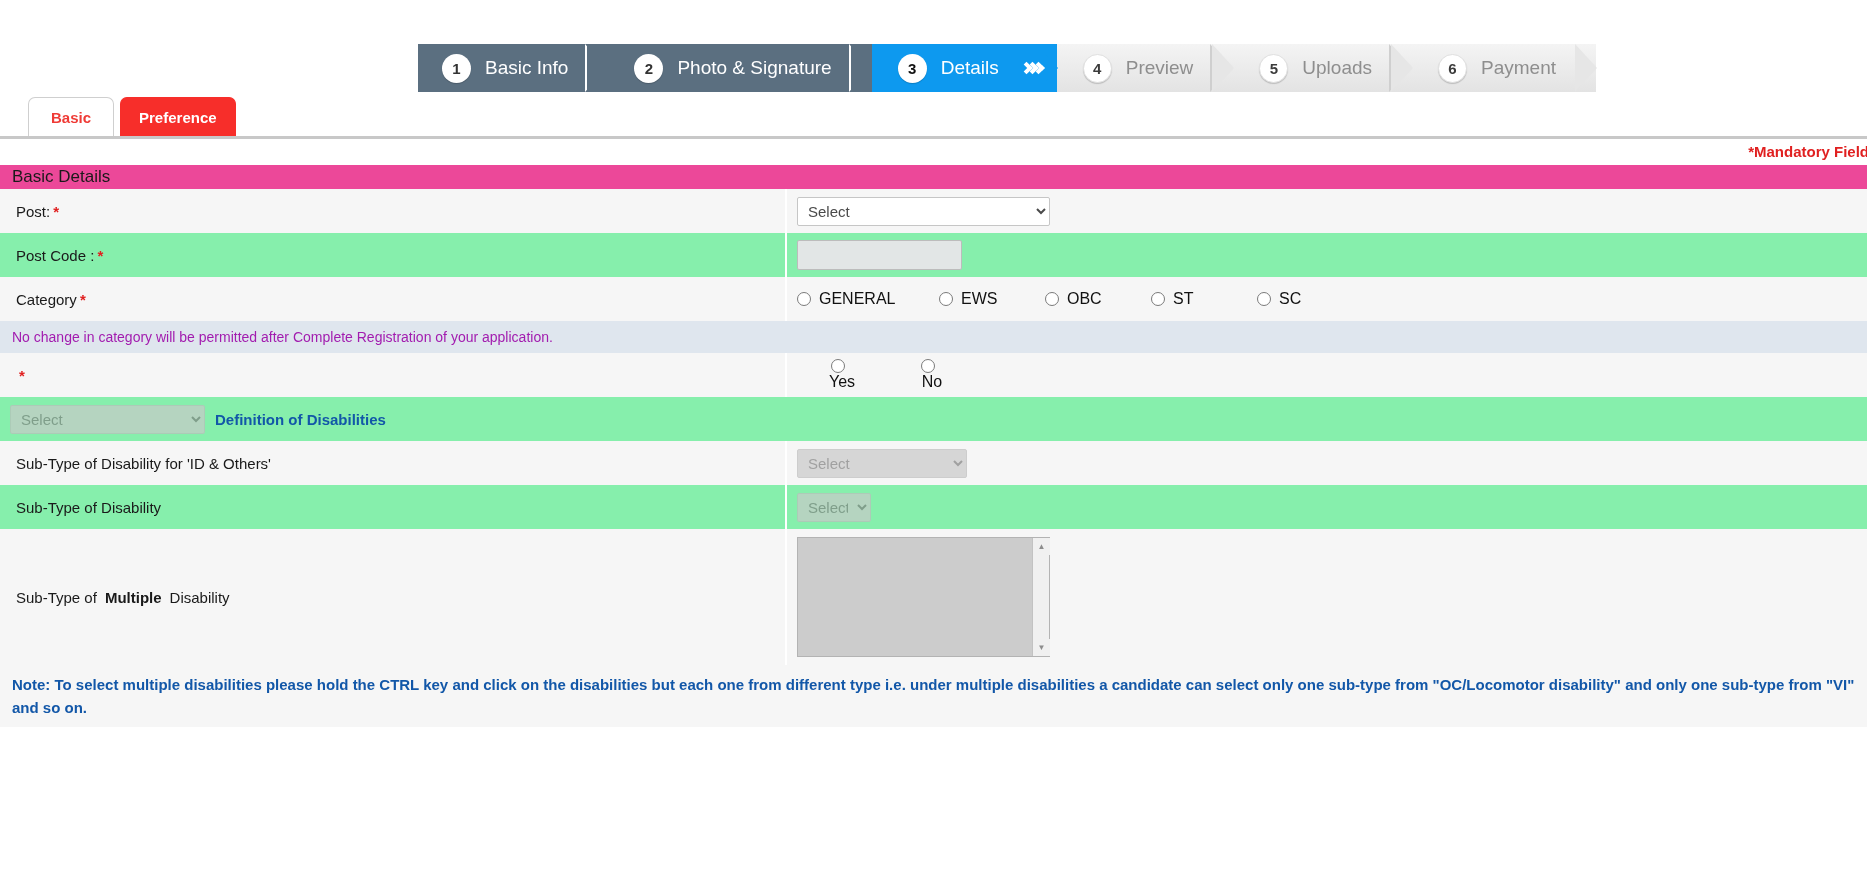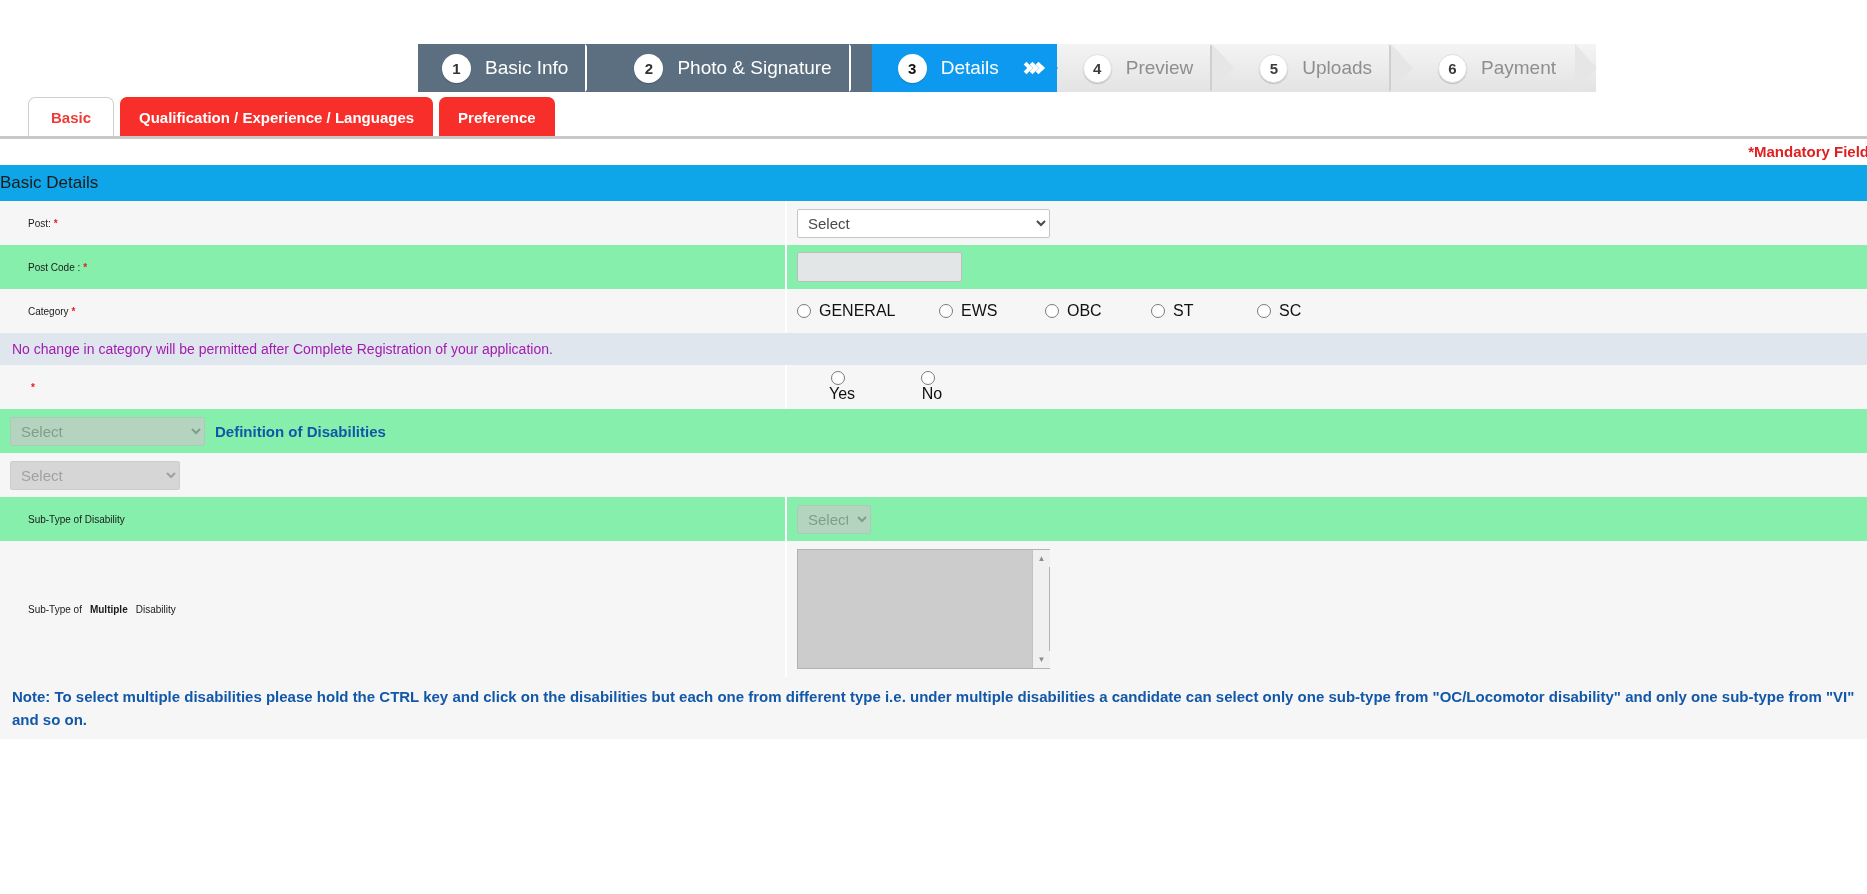--- a/index.html
+++ b/index.html
@@ -172,44 +172,45 @@
     font-size: 15px;
     padding: 4px 0 5px 0;
     padding-right: 0;
     margin-right: -2px;
   }
 
   
   .panel { width: 100%; }
 
   .section-head {
-    background: #0ea5e9;
+    background: #ec4899;
     color: #1a1a1a;
     font-size: 17px;
-    height: 36px;
-    display: flex;
-    align-items: center;
+    height: 24px;
+    display: flex;
+    align-items: center;
+    padding-left: 12px;
   }
 
   .row {
     display: flex;
     align-items: stretch;
     width: 100%;
     min-height: 44px;
   }
   .row.light { background: #f6f6f6; }
   .row.dark  { background: #86efac; }
 
   .cell-label {
     width: 787px;
     flex: none;
     display: flex;
     align-items: center;
-    padding-left: 28px;
-    font-size: 10px;
+    padding-left: 16px;
+    font-size: 15px;
     color: #1a1a1a;
     border-right: 2px solid #ffffff;
   }
   .cell-field {
     flex: 1;
     display: flex;
     align-items: center;
     padding-left: 10px;
     gap: 0;
   }
@@ -372,23 +373,20 @@
     </div>
 
   </div>
 </div>
 
 <div class="tabrow">
   <div class="tab active">
     <span>Basic</span>
   </div>
   <div class="tab inactive">
-    <span>Qualification / Experience / Languages</span>
-  </div>
-  <div class="tab inactive">
     <span>Preference</span>
   </div>
 </div>
 <div class="tabline"></div>
 
 <div class="mandatory">*Mandatory Field</div>
 
 <div class="panel">
 
   <div class="section-head">
@@ -471,20 +469,23 @@
   <div class="row dark">
     <div class="cell-field">
       <select class="sel disabled w-dis" disabled="">
         <option>Select</option>
       </select>
       <a class="deflink">Definition of Disabilities</a>
     </div>
   </div>
 
   <div class="row light">
+    <div class="cell-label">
+      <span>Sub-Type of Disability for 'ID &amp; Others'</span>
+    </div>
     <div class="cell-field">
       <select class="sel disabled w-sub" disabled="">
         <option>Select</option>
       </select>
     </div>
   </div>
 
   <div class="row dark">
     <div class="cell-label">
       <span>Sub-Type of Disability</span>

